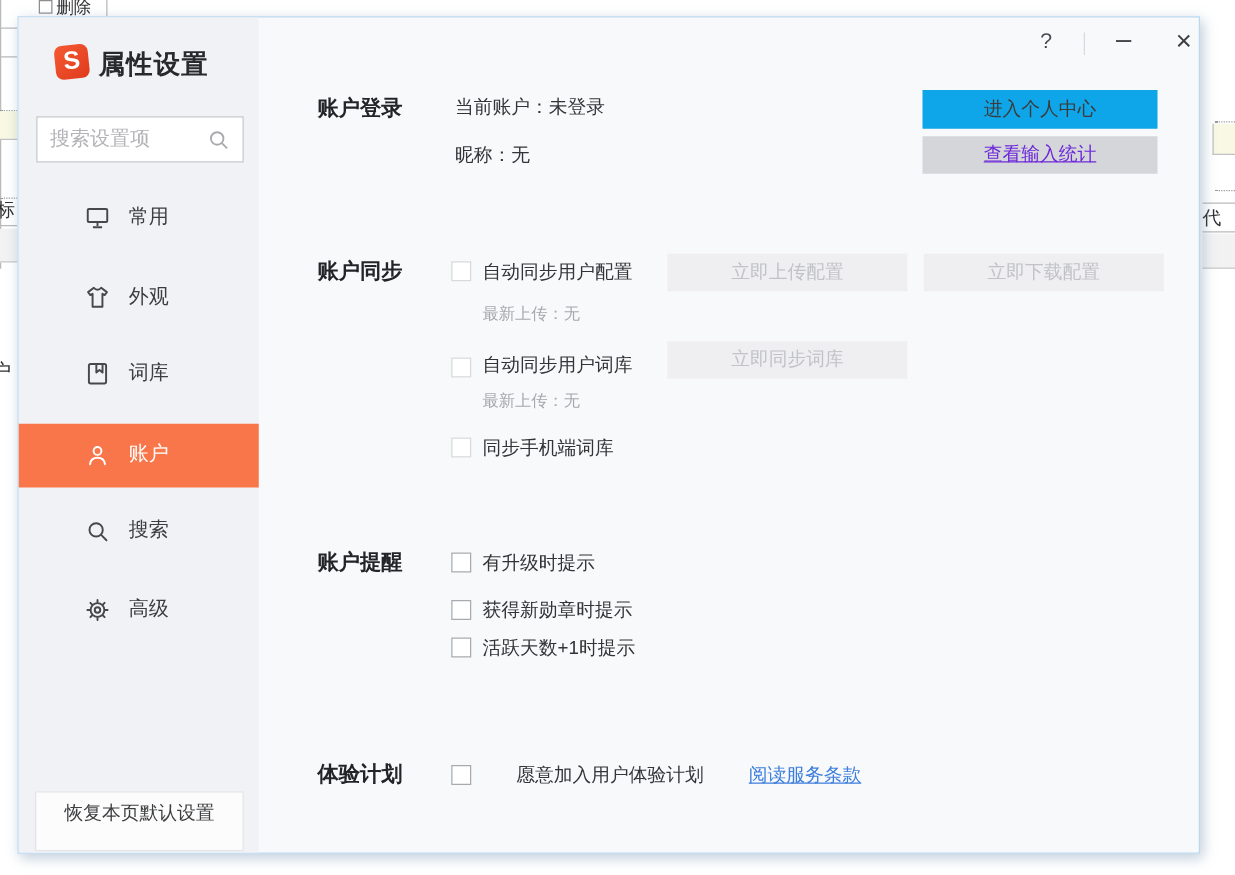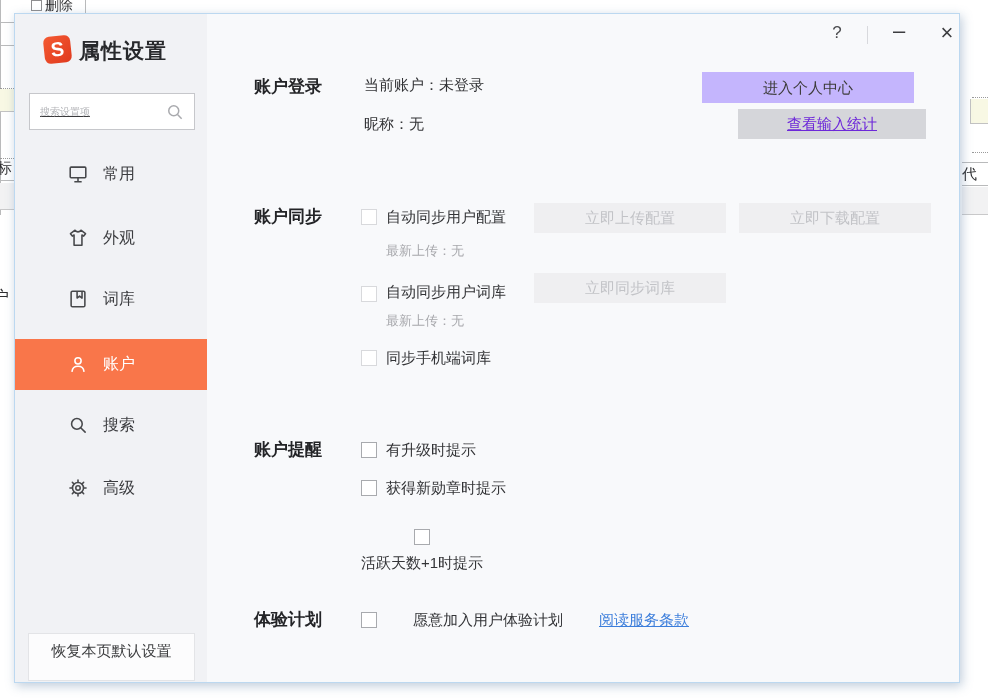--- a/index.html
+++ b/index.html
@@ -33,21 +33,21 @@
   .sidebar { position:absolute; left:0; top:0; width:192px; height:668px; background:#f1f2f5; }
   .logo { position:absolute; left:29px; top:22px; width:27px; height:27px; border-radius:6px;
     background:linear-gradient(140deg,#f45a32,#e03a1e); color:#fff; font-weight:bold;
     font-size:20px; line-height:26px; text-align:center; transform:rotate(-6deg); }
   .app-title { position:absolute; left:64px; top:23px; font-size:21px; font-weight:bold;
     color:#28292c; letter-spacing:1px; }
   .search-box { position:absolute; left:14px; top:79px; width:166px; height:37px;
     background:#fff; border:1px solid #c6c7cb; }
   .search-box input { position:absolute; left:0; top:0; width:100%; height:100%;
     border:none; outline:none; background:transparent; padding:0 34px 0 10px;
-    font-size:10px; color:#3a3a3c; font-family:inherit;text-decoration:underline; }
+    font-size:16px; color:#3a3a3c; font-family:inherit; }
   .search-box input::placeholder { color:#b2b3b7; }
   .search-glyph { position:absolute; right:9px; top:8px; }
 
   .nav-item { position:absolute; left:0; width:192px; height:50px; color:#3c3d40; cursor:pointer; }
   .nav-item .nico { position:absolute; left:52px; top:14px; width:22px; height:22px; }
   .nav-item .nlbl { position:absolute; left:88px; top:0; line-height:50px; font-size:16px; }
   .nav-item.sel { background:#f9764a; color:#ffffff; height:51px; }
   .nav-item svg { stroke:#47484b; }
   .nav-item.sel svg { stroke:#ffffff; }
 
@@ -59,22 +59,22 @@
   .sec-label { position:absolute; font-size:17px; font-weight:600; color:#232427; }
   .txt { position:absolute; font-size:15px; color:#333437; }
   .meta { position:absolute; font-size:13px; color:#a7a8ac; }
 
   .row { position:absolute; height:26px; display:flex; align-items:center; gap:9px;
     font-size:15px; color:#333437; }
   .cb { width:16px; height:16px; background:#fff; border:1px solid #a8aaae; flex:none; }
   .cb.light { border-color:#d8d9dc; }
 
   .btn { position:absolute; text-align:center; font-size:15px; cursor:pointer; }
-  .btn-salmon { left:687px; top:58px; width:212px; height:31px; line-height:31px;
-    background:#c4b5fd; color:#3c3b39; }
+  .btn-salmon { left:723px; top:58px; width:188px; height:31px; line-height:31px;
+    background:#0ea5e9; color:#3c3b39; }
   .btn-gray2 { left:723px; top:95px; width:188px; height:30px; line-height:30px;
     background:#d5d6da; color:#6d28d9;text-decoration:underline; }
   .btn-disabled { width:192px; height:30px; line-height:30px; background:#efeff1;
     color:#c2c3c7; cursor:default; }
   .link { color:#3c7edb; text-decoration:underline; cursor:pointer; }
 </style>
 </head>
 <body>
 
 <div class="bg-el vline" style="left:0;top:0;height:215px;"></div>
@@ -200,21 +200,21 @@
   <div class="sec-label" style="left:239px;top:424px;">账户提醒</div>
 
   <div class="row" style="left:346px;top:423px;">
     <span class="cb"></span>
     <span>有升级时提示</span>
   </div>
   <div class="row" style="left:346px;top:461px;">
     <span class="cb"></span>
     <span>获得新勋章时提示</span>
   </div>
-  <div class="row" style="left:346px;top:515px;flex-direction:column;">
+  <div class="row" style="left:346px;top:491px;">
     <span class="cb"></span>
     <span>活跃天数+1时提示</span>
   </div>
 
   <div class="sec-label" style="left:239px;top:594px;">体验计划</div>
   <div class="row" style="left:346px;top:593px;gap:36px;">
     <span class="cb"></span>
     <span>愿意加入用户体验计划</span>
     <span class="link">阅读服务条款</span>
   </div>

